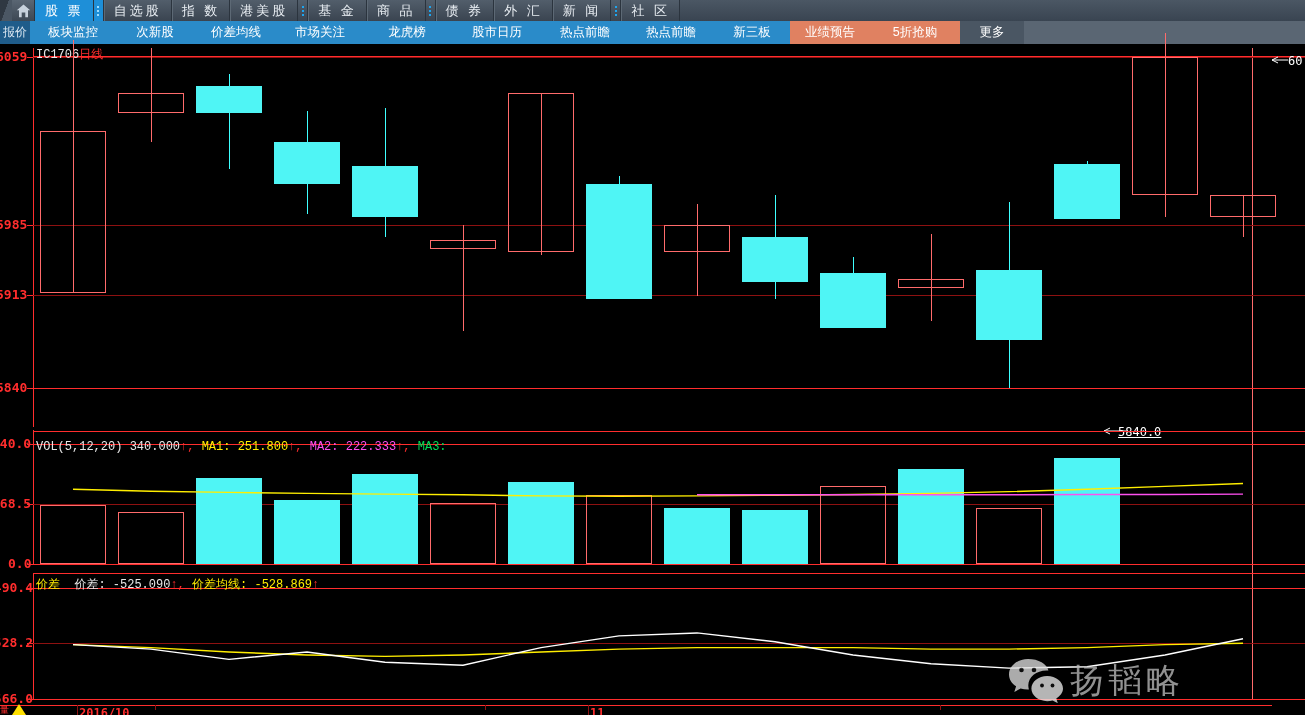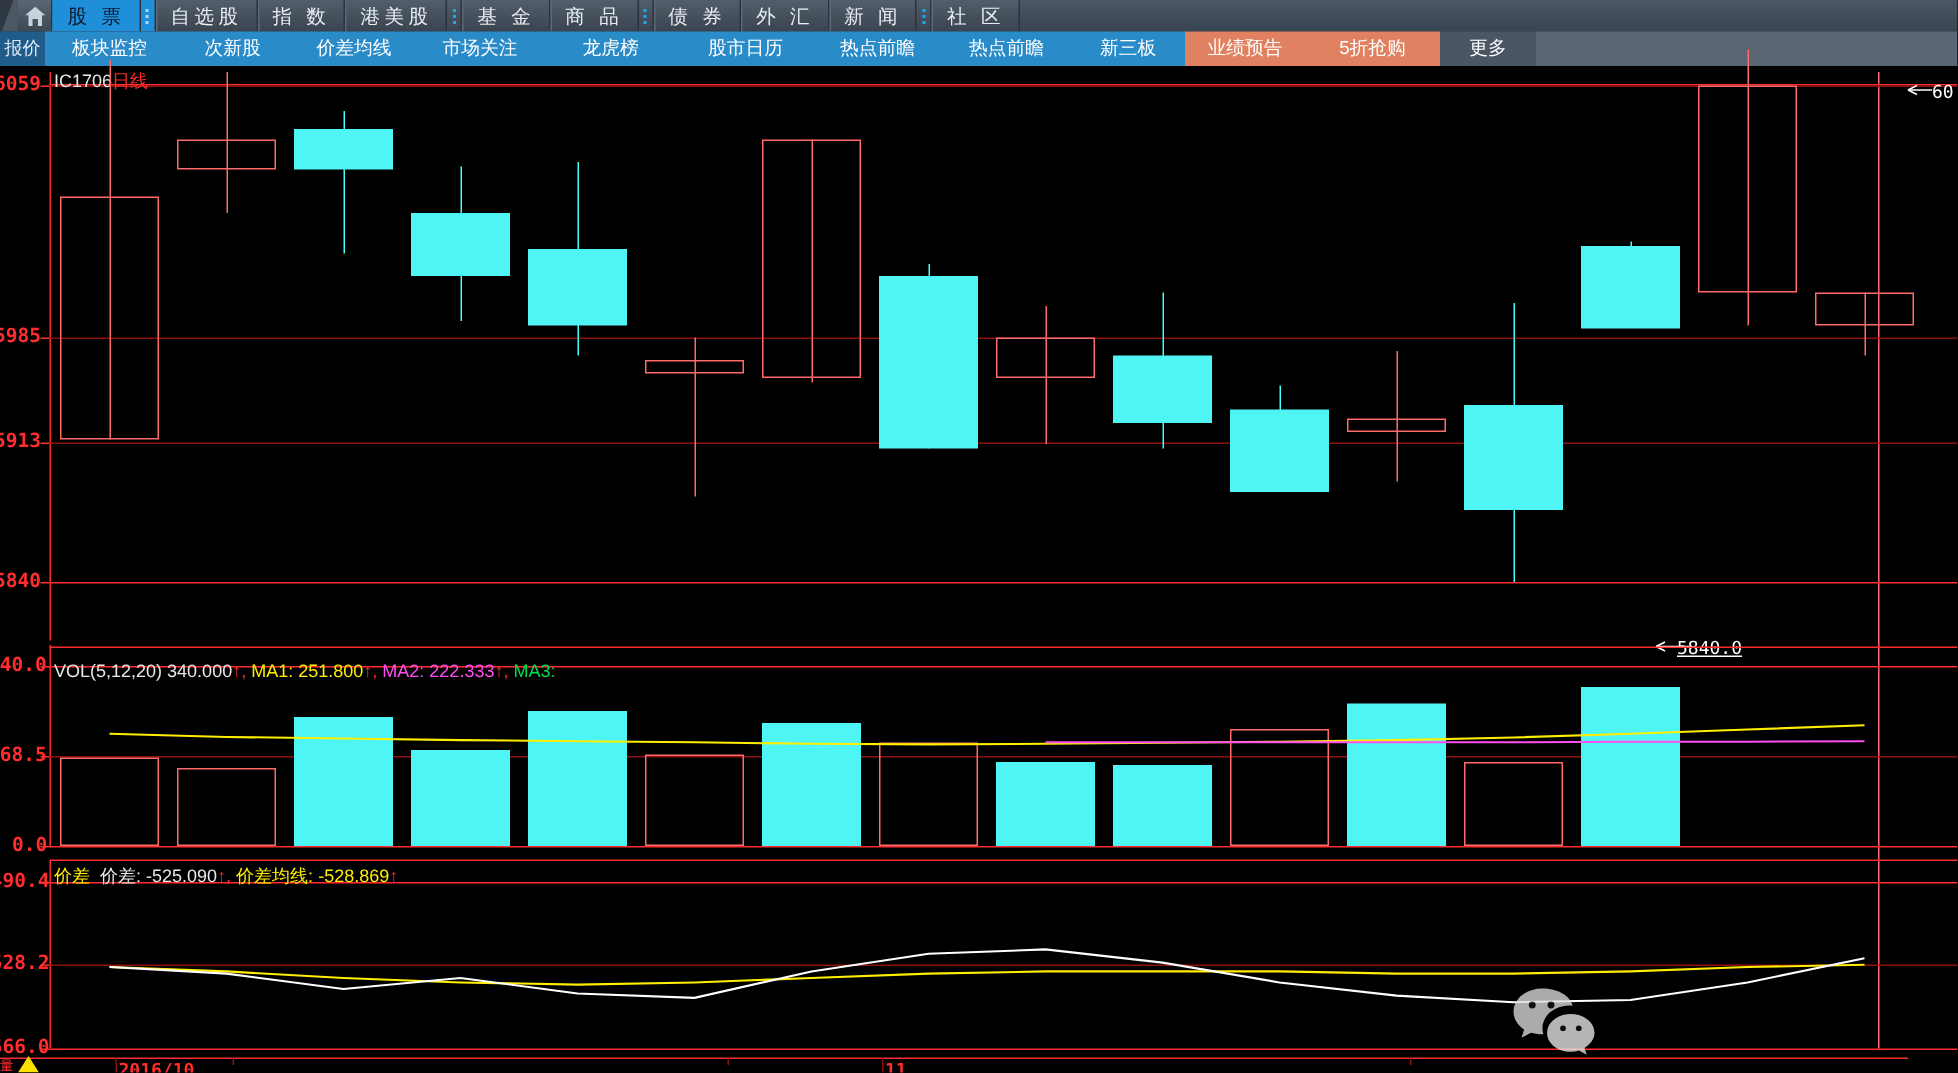--- a/index.html
+++ b/index.html
@@ -10,21 +10,21 @@
   .topnav{position:absolute;left:0;top:0;width:1305px;height:21px;
     background:linear-gradient(#4b5764,#394451);display:flex;align-items:stretch;}
   .home-cell{width:22px;display:flex;align-items:center;justify-content:center;
     background:linear-gradient(#5a6673,#3d4854);border-right:1px solid #2b343e;}
   .home-cell svg{display:block;}
   .skew{width:12px;background:linear-gradient(110deg,#2f3842 0 45%,#4b5764 46% 100%);}
   .tab{position:relative;display:flex;align-items:center;padding:0 9px;
     color:#e8edf2;font-size:13px;letter-spacing:3px;
     background:linear-gradient(#525e6b,#3a4450);
     border-right:1px solid #2b343e;border-left:1px solid #5d6975;white-space:nowrap;}
-  .tab.active{background:#1e8fd8;color:#0f172a;border-left-color:#1e8fd8;}
+  .tab.active{background:#1e8fd8;color:#ffffff;border-left-color:#1e8fd8;}
   .dots{width:9px;display:flex;flex-direction:column;justify-content:center;align-items:center;
     gap:2px;background:linear-gradient(#525e6b,#3a4450);border-right:1px solid #2b343e;}
   .dots i{display:block;width:2px;height:2px;background:#1ea5ef;}
   .tab.active + .dots i{background:#9fdcff;}
   .tab.active + .dots{background:#1e8fd8;}
   .navfill{flex:1;background:linear-gradient(#4b5764,#394451);}
 
   
   .subnav{position:absolute;left:0;top:21px;width:1305px;height:23px;display:flex;align-items:stretch;
     background:#3f4a57;}
@@ -41,21 +41,21 @@
 
   .axis-label{position:absolute;color:#ff2d2d;font-family:"DejaVu Sans Mono","Liberation Mono",monospace;
     font-size:13px;font-weight:bold;white-space:nowrap;}
   .tickmark{position:absolute;width:6px;height:1px;background:#ff2d2d;left:27px;}
 
   .hline{position:absolute;left:33px;height:1px;background:#8e1111;}
   .hline.bright{background:#ff2d2d;}
   .vline{position:absolute;width:1px;background:#ff2d2d;}
   .vline.dim{background:#8e1111;}
 
-  .panel-title{position:absolute;font-family:Liberation Sans, sans-serif;
+  .panel-title{position:absolute;font-family:Liberation Mono, monospace;
     font-size:12px;white-space:nowrap;}
 
   .cndl{position:absolute;}
   .cndl .wick{position:absolute;width:1px;}
   .cndl .body{position:absolute;box-sizing:border-box;}
   .up .wick{background:#ff6b6b;}
   .up .body{border:1px solid #ff6b6b;background:transparent;}
   .down .wick{background:#3fffff;}
   .down .body{background:#4ff5f5;}
 
@@ -332,20 +332,21 @@
       <span>
         <svg width="56" height="48" viewBox="0 0 56 48">
           <path d="M20 4 C9.5 4 1 10.9 1 19.4 c0 4.8 2.8 9.1 7.1 11.9 l-1.8 5.6 6.3-3.4 c2.2 .6 4.6 1 7 1 .4 0 .9 0 1.3-.1 -0.4-1.3-.6-2.7-.6-4.1 0-8.2 8.1-14.9 18.1-14.9 .7 0 1.3 0 2 .1 C39 8.9 30.5 4 20 4 z" fill="#dcdcdc"></path>
           <circle cx="13.5" cy="15" r="2.3" fill="#111"></circle>
           <circle cx="26" cy="15" r="2.3" fill="#111"></circle>
           <path d="M55 33.6 C55 26.6 47.9 21 39.2 21 30.5 21 23.4 26.6 23.4 33.6 c0 7 7.1 12.6 15.8 12.6 1.9 0 3.7-.3 5.4-.8 l5.2 2.8 -1.5-4.6 C52 41.2 55 37.7 55 33.6 z" fill="#e8e8e8"></path>
           <circle cx="34" cy="30.5" r="1.9" fill="#111"></circle>
           <circle cx="44.5" cy="30.5" r="1.9" fill="#111"></circle>
         </svg>
       </span>
+      <span class="wm-text">扬韬略</span>
     </div>
 
     <div class="vline dim" style="left:77px;top:661px;height:10px;"></div>
     <div class="vline dim" style="left:155px;top:661px;height:5px;"></div>
     <div class="vline dim" style="left:485px;top:661px;height:5px;"></div>
     <div class="vline dim" style="left:588px;top:661px;height:10px;"></div>
     <div class="vline dim" style="left:940px;top:661px;height:5px;"></div>
     <div class="datelabel" style="left:79px;top:662px;">2016/10</div>
     <div class="datelabel" style="left:590px;top:662px;">11</div>
 

